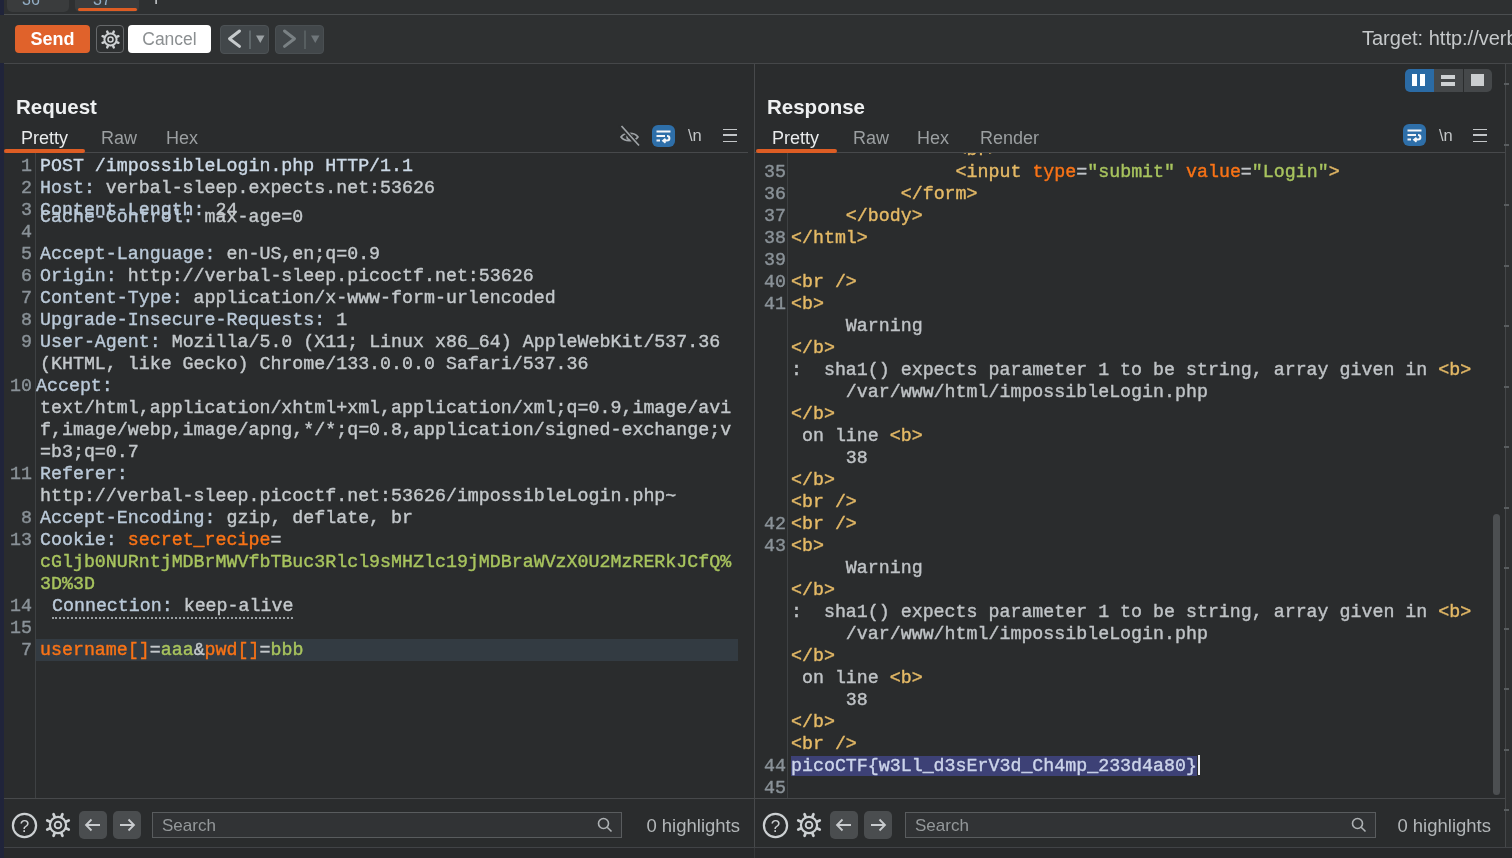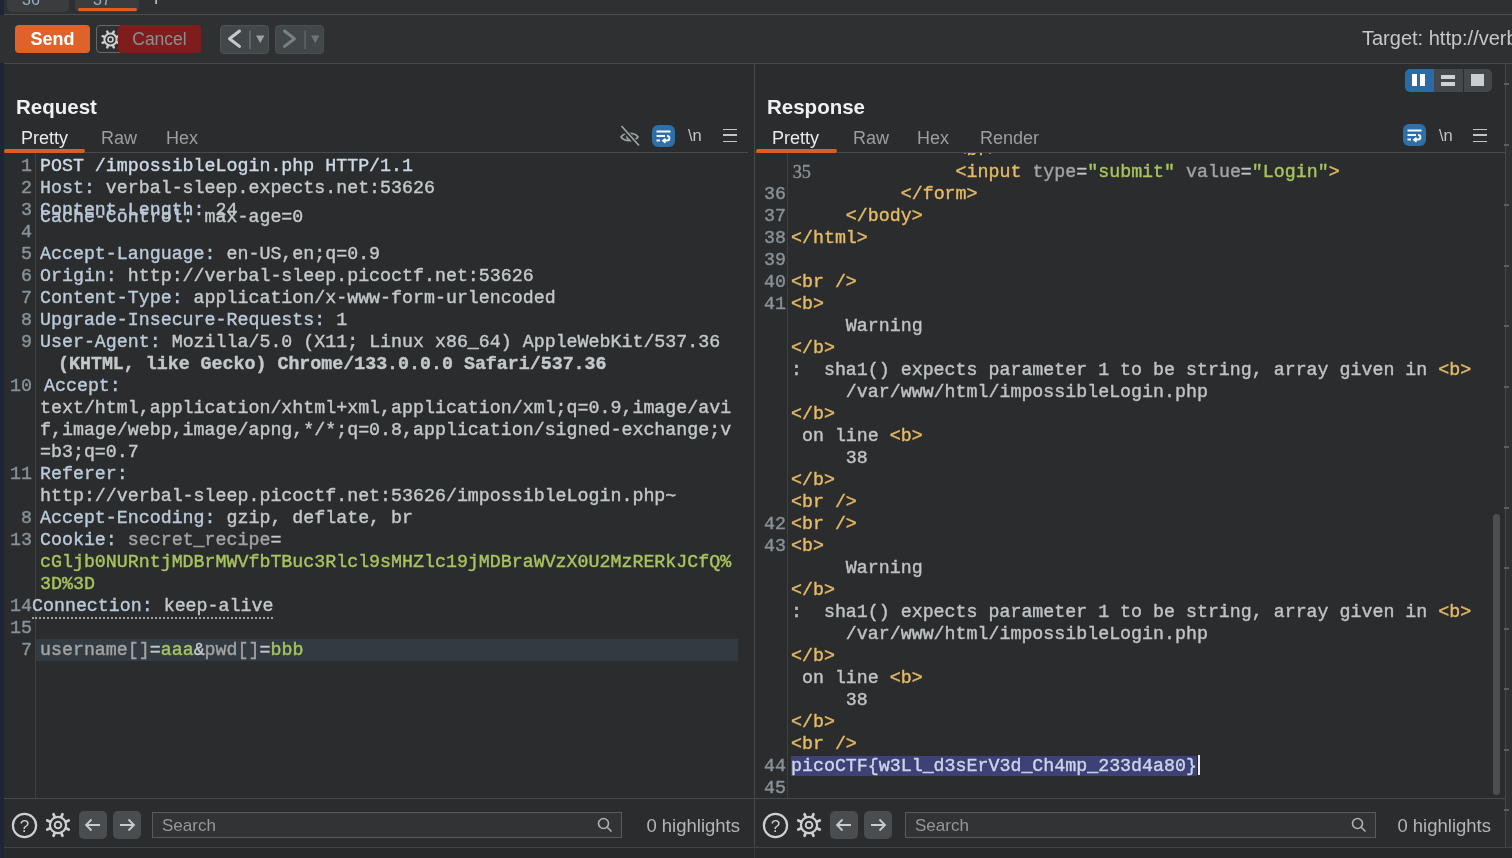--- a/index.html
+++ b/index.html
@@ -4,21 +4,21 @@
 <style>
 * { margin:0; padding:0; box-sizing:border-box; }
 html,body { width:1512px; height:858px; overflow:hidden; background:#2e3031; }
 body { position:relative; font-family:"Liberation Sans", sans-serif; }
 .abs { position:absolute; }
 .mono { font-family:"Liberation Mono", monospace; font-size:18.3px; line-height:22px; white-space:pre; letter-spacing:0; -webkit-text-stroke:0.4px; }
 .row { position:absolute; height:22px; }
 .num { position:absolute; height:22px; font-family:"Liberation Mono", monospace; font-size:18.3px; line-height:22px; color:#8a9298; text-align:right; white-space:pre; -webkit-text-stroke:0.4px; }
 .hn { color:#bac9d8; }
 .hv { color:#c3c8cb; }
-.pn { color:#a3a3a3; }
+.pn { color:#f97316; }
 .gv { color:#a8c45e; }
 .tag { color:#e5ba66; }
 .txt { color:#bfc3c6; }
 .seg-btn { position:absolute; border-radius:4px; background:#45484a; }
 </style>
 </head>
 <body>
 
 <div class="abs" style="left:0;top:0;width:4px;height:858px;background:#20243a;"></div>
 
@@ -40,21 +40,21 @@
       <line x1="7.97" y1="16.60" x2="7.21" y2="18.45"></line>
       <line x1="4.40" y1="13.03" x2="2.55" y2="13.79"></line>
       <line x1="4.40" y1="7.97" x2="2.55" y2="7.21"></line>
       <line x1="7.97" y1="4.40" x2="7.21" y2="2.55"></line>
       <line x1="13.03" y1="4.40" x2="13.79" y2="2.55"></line>
       <line x1="16.60" y1="7.97" x2="18.45" y2="7.21"></line>
     </g>
     <circle cx="10.5" cy="10.5" r="6.1" fill="none" stroke="#cdd0d2" stroke-width="2.0"></circle>
     <circle cx="10.5" cy="10.5" r="2.5" fill="none" stroke="#cdd0d2" stroke-width="1.6"></circle>
   </svg>
-<div class="abs" style="left:118px;top:25px;width:83px;height:28px;background:#7f1d1d;border-radius:4px;color:#8b8f91;font-size:17.5px;text-align:center;line-height:29px;">Cancel</div>
+<div class="abs" style="left:128px;top:25px;width:83px;height:28px;background:#ffffff;border-radius:4px;color:#8b8f91;font-size:17.5px;text-align:center;line-height:29px;">Cancel</div>
 <div class="seg-btn" style="left:219.5px;top:25px;width:49px;height:28.5px;border:1px solid #4d5255;background:#42474a;"></div>
 <svg class="abs" style="left:219.5px;top:25px;" width="49" height="29" viewBox="0 0 49 29">
     <path fill="none" stroke="#c6cacc" stroke-width="3" stroke-linecap="round" stroke-linejoin="round" d="M19.5 6 L9.5 13.7 L19.5 21.4"></path>
     <path stroke="#697075" stroke-width="1.5" d="M30 5.5 V24"></path>
     <path fill="#9ba1a4" d="M36 10.5 H44.5 L40.25 18 Z"></path>
   </svg>
 <div class="seg-btn" style="left:274.5px;top:25px;width:49px;height:28.5px;border:1px solid #4a4f52;background:#42474a;"></div>
 <svg class="abs" style="left:274.5px;top:25px;" width="49" height="29" viewBox="0 0 49 29">
     <path fill="none" stroke="#7a8184" stroke-width="3" stroke-linecap="round" stroke-linejoin="round" d="M9.5 6 L19.5 13.7 L9.5 21.4"></path>
     <path stroke="#5f6669" stroke-width="1.5" d="M30 5.5 V24"></path>
@@ -125,37 +125,37 @@
     <div class="num" style="left:0;top:243px;width:32px;">5</div>
     <div class="row mono" style="left:40px;top:243px;"><span class="hn">Accept-Language:</span><span class="hv"> en-US,en;q=0.9</span></div>
     <div class="num" style="left:0;top:265px;width:32px;">6</div>
     <div class="row mono" style="left:40px;top:265px;"><span class="hn">Origin:</span><span class="hv"> http://verbal-sleep.picoctf.net:53626</span></div>
     <div class="num" style="left:0;top:287px;width:32px;">7</div>
     <div class="row mono" style="left:40px;top:287px;"><span class="hn">Content-Type:</span><span class="hv"> application/x-www-form-urlencoded</span></div>
     <div class="num" style="left:0;top:309px;width:32px;">8</div>
     <div class="row mono" style="left:40px;top:309px;"><span class="hn">Upgrade-Insecure-Requests:</span><span class="hv"> 1</span></div>
     <div class="num" style="left:0;top:331px;width:32px;">9</div>
     <div class="row mono" style="left:40px;top:331px;"><span class="hn">User-Agent:</span><span class="hv"> Mozilla/5.0 (X11; Linux x86_64) AppleWebKit/537.36</span></div>
-    <div class="row mono" style="left:58px;top:353px;font-weight:bold;"><span class="hv">(KHTML, like Gecko) Chrome/133.0.0.0 Safari/537.36</span></div>
+    <div class="row mono" style="left:40px;top:353px;"><span class="hv">(KHTML, like Gecko) Chrome/133.0.0.0 Safari/537.36</span></div>
     <div class="num" style="left:0;top:375px;width:32px;">10</div>
-    <div class="row mono" style="left:44px;top:375px;"><span class="hn">Accept:</span></div>
+    <div class="row mono" style="left:36px;top:375px;"><span class="hn">Accept:</span></div>
     <div class="row mono" style="left:40px;top:397px;"><span class="hv">text/html,application/xhtml+xml,application/xml;q=0.9,image/avi</span></div>
     <div class="row mono" style="left:40px;top:419px;"><span class="hv">f,image/webp,image/apng,*/*;q=0.8,application/signed-exchange;v</span></div>
     <div class="row mono" style="left:40px;top:441px;"><span class="hv">=b3;q=0.7</span></div>
     <div class="num" style="left:0;top:463px;width:32px;">11</div>
     <div class="row mono" style="left:40px;top:463px;"><span class="hn">Referer:</span></div>
     <div class="row mono" style="left:40px;top:485px;"><span class="hv">http://verbal-sleep.picoctf.net:53626/impossibleLogin.php~</span></div>
     <div class="num" style="left:0;top:507px;width:32px;">8</div>
     <div class="row mono" style="left:40px;top:507px;"><span class="hn">Accept-Encoding:</span><span class="hv"> gzip, deflate, br</span></div>
     <div class="num" style="left:0;top:529px;width:32px;text-align:right;">13</div>
     <div class="row mono" style="left:40px;top:529px;"><span class="hn">Cookie:</span><span class="hv"> </span><span class="pn">secret_recipe</span><span class="hv">=</span></div>
     <div class="row mono" style="left:40px;top:551px;"><span class="gv">cGljb0NURntjMDBrMWVfbTBuc3Rlcl9sMHZlc19jMDBraWVzX0U2MzRERkJCfQ%</span></div>
     <div class="row mono" style="left:40px;top:573px;"><span class="gv">3D%3D</span></div>
     <div class="num" style="left:0;top:595px;width:32px;">14</div>
-    <div class="row mono" style="left:32px;top:595px;"><span class="ul"><span class="hn">Connection:</span><span class="hv"> keep-alive</span></span></div>
+    <div class="row mono" style="left:52px;top:595px;"><span class="ul"><span class="hn">Connection:</span><span class="hv"> keep-alive</span></span></div>
     <div class="num" style="left:0;top:617px;width:32px;">15</div>
     <div class="row mono" style="left:40px;top:617px;"></div>
     <div class="num" style="left:0;top:639px;width:32px;">7</div>
     <div class="row mono" style="left:40px;top:639px;"><span class="pn">username[]</span><span class="hv">=</span><span class="gv">aaa</span><span class="hv">&amp;</span><span class="pn">pwd[]</span><span class="hv">=</span><span class="gv">bbb</span></div>
   </div>
 
 <div class="abs" style="left:4px;top:798px;width:750px;height:1px;background:#47494b;"></div>
 <svg class="abs" style="left:11px;top:812px;" width="27" height="27" viewBox="0 0 27 27">
     <circle cx="13.5" cy="13.5" r="11.6" fill="none" stroke="#ccd0d2" stroke-width="2.2"></circle>
     <text x="13.5" y="19.5" text-anchor="middle" fill="#ccd0d2" font-size="17" font-family="Liberation Sans">?</text>
@@ -217,21 +217,21 @@
     </g>
   </svg>
 <div class="abs" style="left:1439px;top:126px;color:#c2c5c7;font-size:16.5px;">\n</div>
 <div class="abs" style="left:1473px;top:129px;width:14px;height:12.5px;border-top:1.6px solid #c2c5c7;border-bottom:1.6px solid #c2c5c7;"></div>
 <div class="abs" style="left:1473px;top:134.4px;width:14px;height:1.6px;background:#c2c5c7;"></div>
 
 <div class="abs" style="left:787px;top:153px;width:1px;height:645px;background:#3e4143;"></div>
 <div class="abs" style="left:755px;top:153px;width:750px;height:645px;overflow:hidden;" id="respwrap">
     <div id="resp" style="position:absolute;left:-755px;top:-153px;width:1512px;height:858px;">
       <div class="row mono" style="left:791px;top:139px;">               <span class="tag">&lt;br&gt;</span></div>
-      <div class="num" style="left:780px;top:161px;width:31px;font-family:Liberation Serif, serif;">35</div>
+      <div class="num" style="left:755px;top:161px;width:31px;">35</div>
       <div class="row mono" style="left:791px;top:161px;">               <span class="tag">&lt;input</span> <span class="pn">type</span><span class="txt">=</span><span class="gv">"submit"</span> <span class="pn">value</span><span class="txt">=</span><span class="gv">"Login"</span><span class="tag">&gt;</span></div>
       <div class="num" style="left:755px;top:183px;width:31px;">36</div>
       <div class="row mono" style="left:791px;top:183px;">          <span class="tag">&lt;/form&gt;</span></div>
       <div class="num" style="left:755px;top:205px;width:31px;">37</div>
       <div class="row mono" style="left:791px;top:205px;">     <span class="tag">&lt;/body&gt;</span></div>
       <div class="num" style="left:755px;top:227px;width:31px;">38</div>
       <div class="row mono" style="left:791px;top:227px;"><span class="tag">&lt;/html&gt;</span></div>
       <div class="num" style="left:755px;top:249px;width:31px;">39</div>
       <div class="row mono" style="left:791px;top:249px;"></div>
       <div class="num" style="left:755px;top:271px;width:31px;">40</div>

